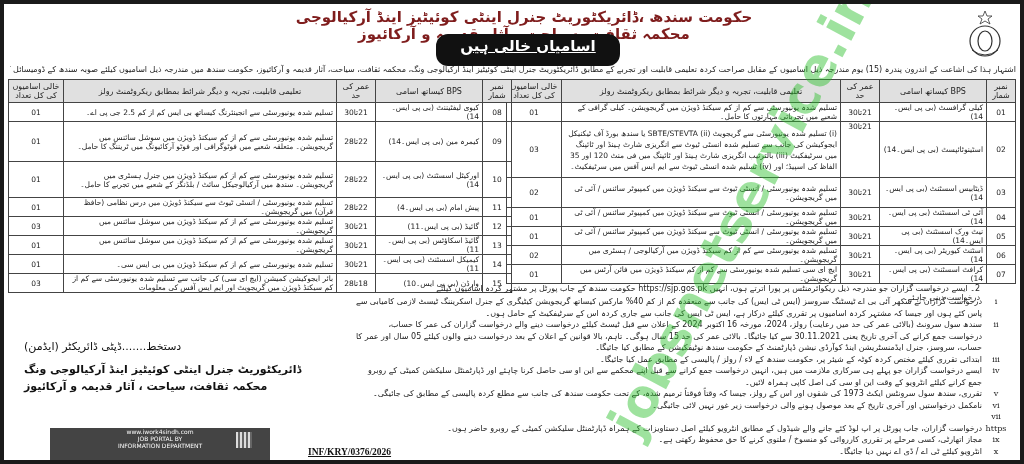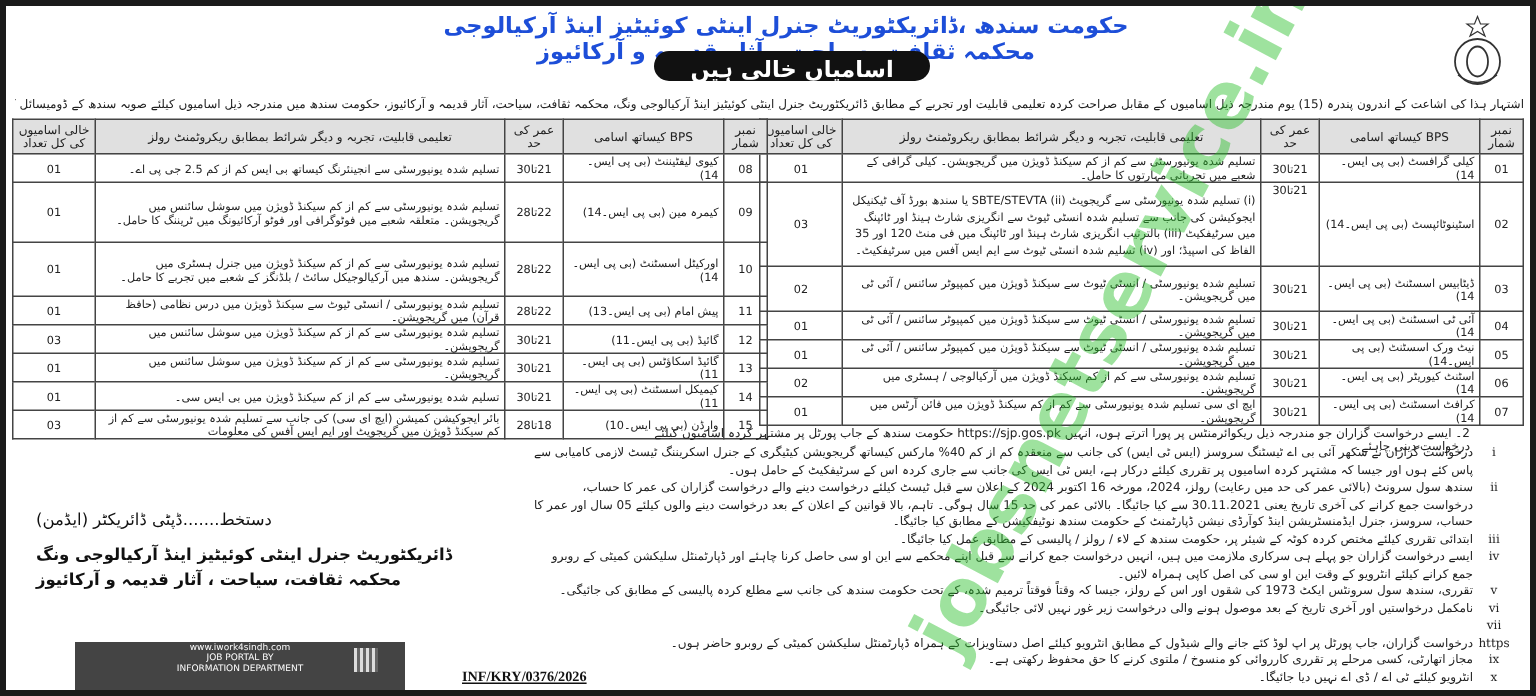--- a/index.html
+++ b/index.html
@@ -1,20 +1,20 @@
 <!DOCTYPE html>
 <html><head>
 <meta charset="utf-8">
 <style>
   html,body{margin:0;padding:0;}
   body{width:1024px;height:464px;overflow:hidden;background:#1a1a1a;font-family:"DejaVu Sans",sans-serif;}
   .page{position:absolute;left:4px;top:4px;width:1016px;height:456px;background:#fff;overflow:hidden;}
-  .title{position:absolute;top:4px;left:200px;width:640px;text-align:center;font-weight:bold;font-size:15px;color:#1d4ed8;direction:rtl;line-height:18px;}
+  .title{position:absolute;top:4px;left:200px;width:640px;text-align:center;font-weight:bold;font-size:15px;color:#7f1d1d;direction:rtl;line-height:18px;}
   .title2{top:21px;}
-  .pill{position:absolute;left:432px;top:30px;width:184px;height:20px;border-radius:12px;background:#111;color:#fff;text-align:center;font-weight:bold;font-size:15px;line-height:24px;direction:rtl;}
+  .pill{position:absolute;left:432px;top:30px;width:184px;height:32px;border-radius:12px;background:#111;color:#fff;text-align:center;font-weight:bold;font-size:15px;line-height:24px;direction:rtl;text-decoration:underline;}
   .logo{position:absolute;right:12px;top:6px;width:46px;height:48px;}
   .intro{position:absolute;top:60px;left:6px;right:4px;font-size:8px;direction:rtl;color:#222;white-space:nowrap;overflow:hidden;line-height:12px;}
   table{border-collapse:collapse;position:absolute;direction:rtl;font-size:7.5px;color:#222;}
   td,th{border:1px solid #444;padding:0 3px;}
   th{background:#e0e0e0;font-weight:normal;height:22px;font-size:8px;}
   .c{text-align:center;}
   .wm{position:absolute;color:rgba(40,190,40,0.45);font-size:52px;font-weight:bold;transform:rotate(-62deg);font-family:"DejaVu Sans",sans-serif;pointer-events:none;}
   .notes{position:absolute;left:350px;right:10px;top:292px;font-size:8px;direction:rtl;color:#222;line-height:11.5px;}
   .notes .n{display:flex;}
   .notes .num{width:28px;text-align:center;flex:none;font-family:"DejaVu Serif",serif;}
@@ -132,21 +132,21 @@
     </tr>
     <tr style="height:36px">
       <td class="c">10</td>
       <td>اورکیٹل اسسٹنٹ (بی پی ایس۔14)</td>
       <td class="c">22تا28</td>
       <td>تسلیم شدہ یونیورسٹی سے کم از کم سیکنڈ ڈویژن میں جنرل ہسٹری میں گریجویشن۔ سندھ میں آرکیالوجیکل سائٹ / بلڈنگز کے شعبے میں تجربے کا حامل۔</td>
       <td class="c">01</td>
     </tr>
     <tr style="height:15px">
       <td class="c">11</td>
-      <td>پیش امام (بی پی ایس۔13)</td>
+      <td>پیش امام (بی پی ایس۔4)</td>
       <td class="c">22تا28</td>
       <td>تسلیم شدہ یونیورسٹی / انسٹی ٹیوٹ سے سیکنڈ ڈویژن میں درس نظامی (حافظ قرآن) میں گریجویشن۔</td>
       <td class="c">01</td>
     </tr>
     <tr style="height:15px">
       <td class="c">12</td>
       <td>گائیڈ (بی پی ایس۔11)</td>
       <td class="c">21تا30</td>
       <td>تسلیم شدہ یونیورسٹی سے کم از کم سیکنڈ ڈویژن میں سوشل سائنس میں گریجویشن۔</td>
       <td class="c">03</td>

